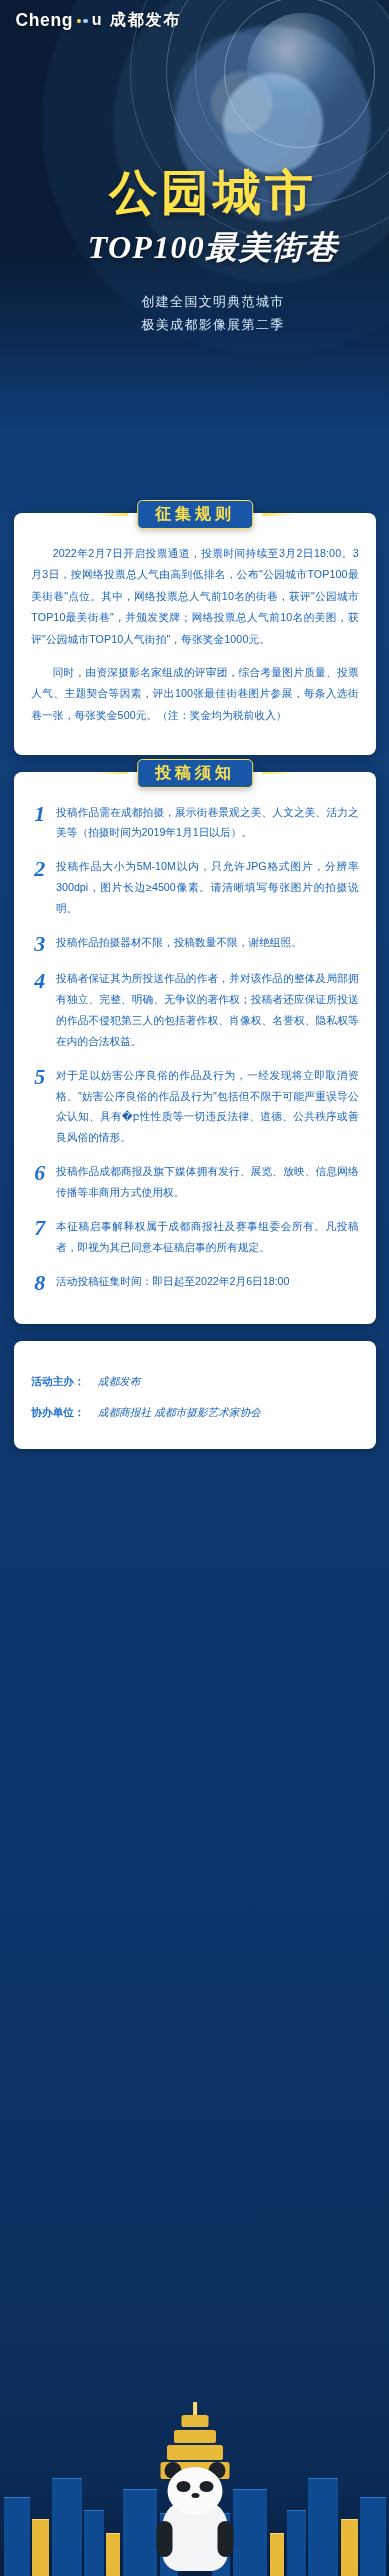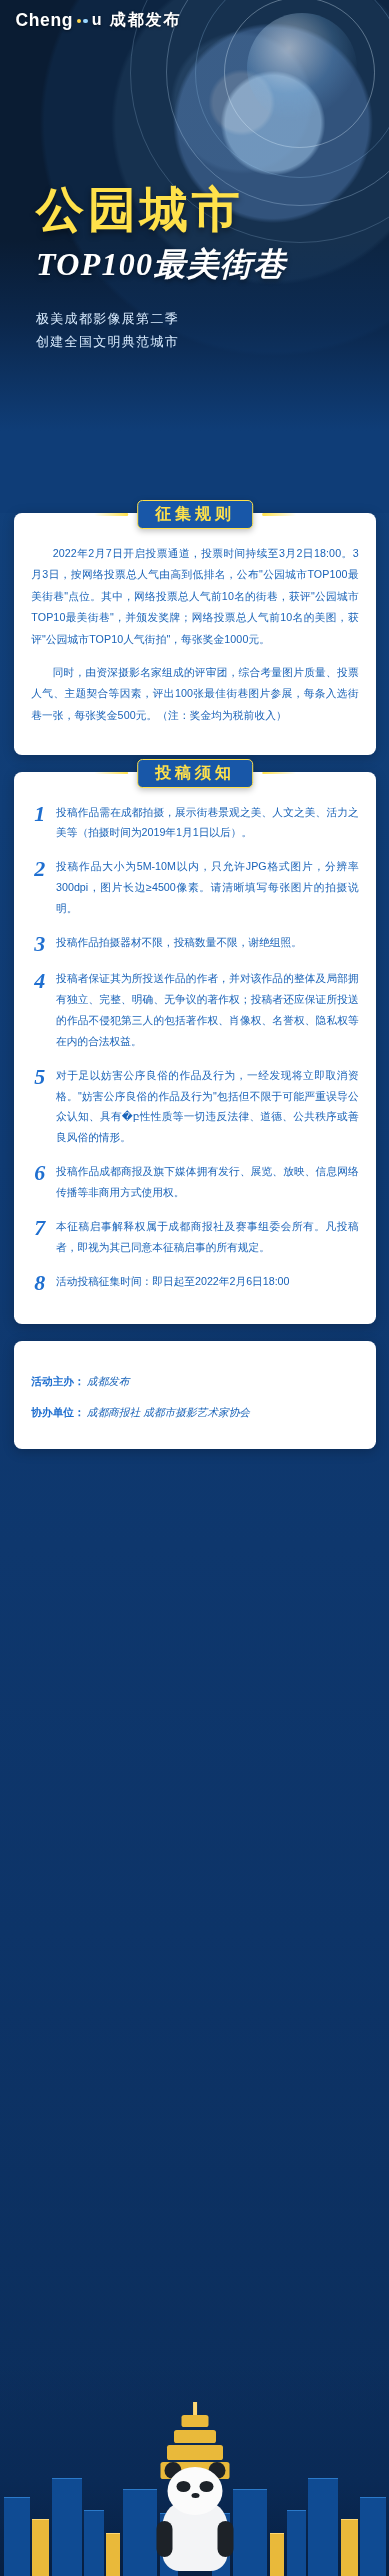--- a/index.html
+++ b/index.html
@@ -56,21 +56,21 @@
     display:flex;align-items:center;gap:3.9px;
     color:#fff;font-size:17.5px;font-weight:bold;letter-spacing:0.6px;
     text-shadow:0 0.6px 2.6px rgba(0,0,0,0.5);
   }
   .brand .cn{font-size:16px;letter-spacing:1.9px;}
   .brand .dots{display:inline-flex;gap:1.9px;align-items:center;}
   .brand .dots i{display:block;width:4.5px;height:4.5px;border-radius:50%;background:#ffd84d;}
   .brand .dots i:nth-child(2){background:#9ad7ff;}
 
   .hero-title-wrap{
-    position:absolute;left:0;right:0;top:185px;text-align:left;padding-left:36px;
+    position:absolute;left:0;right:0;top:168px;text-align:center;padding-left:36px;
   }
   .hero-title{
     font-size:48px;font-weight:bold;color:#ffe14a;letter-spacing:3.9px;
     text-shadow:0 2.6px 6.5px rgba(0,0,0,0.45);
     line-height:1.05;
   }
   .hero-sub{
     margin-top:7.8px;
     font-family:"Liberation Serif","DejaVu Serif",serif;
     font-style:italic;
@@ -129,21 +129,21 @@
     font-style:italic;
     font-size:22px;font-weight:bold;color:#1f6fd0;line-height:1;
     padding-top:1.3px;min-width:17px;text-align:center;
   }
   .rule-text{
     color:#1a63b8;font-size:10.7px;line-height:1.95;text-align:justify;flex:1;
   }
 
   
   .org-row{
-    display:flex;gap:2px;margin-bottom:10.4px;align-items:flex-start;
+    display:flex;gap:13px;margin-bottom:10.4px;align-items:flex-start;
     font-size:10.7px;line-height:1.9;
   }
   .org-label{color:#1f6fd0;font-weight:bold;white-space:nowrap;}
   .org-value{color:#1a63b8;flex:1;font-style:italic;}
 
   
   .qr-zone{
     position:relative;
     margin-top:26px;
     text-align:center;
@@ -233,22 +233,22 @@
           <i></i>
           <i></i>
         </span>
       <span class="cn">u 成都发布</span>
     </div>
 
     <div class="hero-title-wrap">
       <div class="hero-title">公园城市</div>
       <div class="hero-sub">TOP100最美街巷</div>
       <div class="hero-desc">
+        <div>创建全国文明典范城市</div>
         <div>极美成都影像展第二季</div>
-        <div>创建全国文明典范城市</div>
       </div>
     </div>
   </div>
 
   <div class="card">
     <div class="card-head">
       <span class="bar"></span>
       <span class="title-box">征集规则</span>
       <span class="bar right"></span>
     </div>

